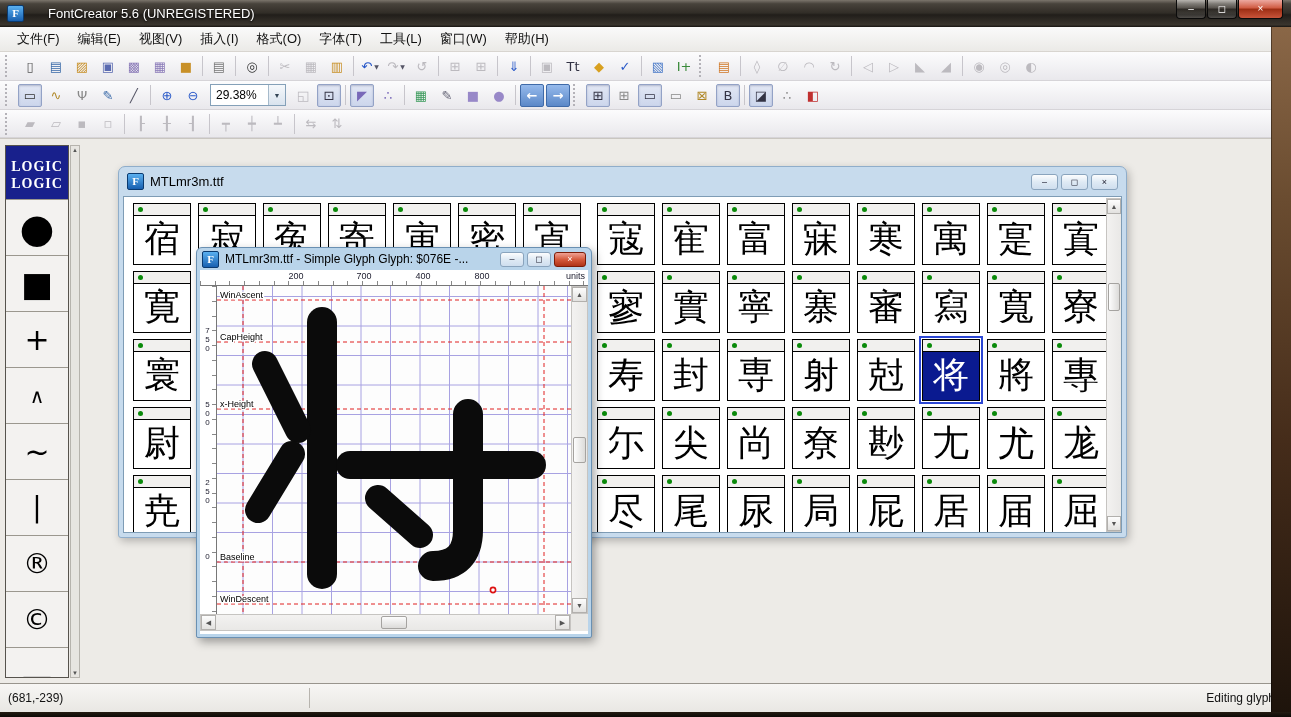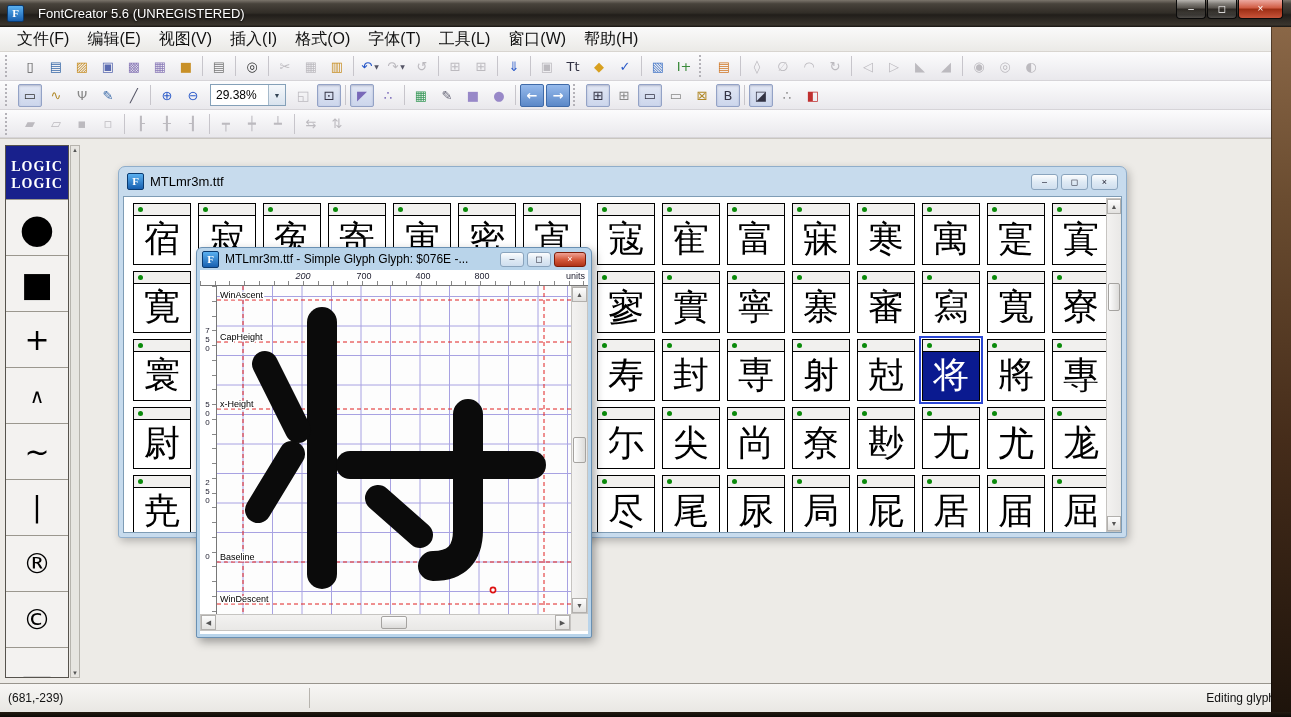--- a/index.html
+++ b/index.html
@@ -2,33 +2,33 @@
 <html><head>
 <meta charset="utf-8">
 <style>
   html,body{margin:0;padding:0;}
   body{width:1291px;height:717px;position:relative;overflow:hidden;background:#14100c;
        font-family:"Liberation Sans",sans-serif;-webkit-font-smoothing:antialiased;}
   
   #titlebar{position:absolute;left:0;top:0;width:1291px;height:27px;
     background:linear-gradient(180deg,#7b756c 0%,#48433c 14%,#312d27 48%,#211e1a 55%,#3a352e 92%,#171411 100%);
     display:flex;align-items:center;}
-  #apptitle{color:#fff;font-size:13px;margin-left:14px;text-shadow:0 1px 2px #000;}
+  #apptitle{color:#fff;font-size:13px;margin-left:24px;text-shadow:0 1px 2px #000;}
   .ficon{width:15px;height:15px;background:linear-gradient(#5ab0f0,#1860b0);border:1px solid #0a3a70;
     border-radius:2px;color:#fff;font:bold 11px/14px "Liberation Serif",serif;text-align:center;flex:0 0 auto;}
   #titlebar .ficon{margin-left:7px;}
   #capbtns{position:absolute;right:8px;top:0;display:flex;}
   .capbtn{width:30px;height:19px;border:1px solid #0a0a0a;border-top:none;border-radius:0 0 4px 4px;
     background:linear-gradient(rgba(255,255,255,.45),rgba(255,255,255,.12) 45%,rgba(0,0,0,.25) 50%,rgba(255,255,255,.18));
     color:#fff;font-size:10px;line-height:17px;text-align:center;margin-left:1px;box-sizing:border-box;}
   .capbtn.close{width:45px;background:linear-gradient(#eda9a0,#cf5a41 45%,#9c2d13 50%,#c8543a);}
   
   #menubar{position:absolute;left:0;top:27px;width:1291px;height:25px;box-sizing:border-box;
     background:linear-gradient(#fafafa,#ebeae7);border-bottom:1px solid #d8d5d0;display:flex;align-items:center;padding-left:8px;}
-  .mitem{font-size:16px;color:#111;padding:3px 9px;}
+  .mitem{font-size:13px;color:#111;padding:3px 9px;}
   .tbar{position:absolute;left:0;width:1291px;box-sizing:border-box;display:flex;align-items:center;
     background:linear-gradient(#fcfcfd,#e9e8ec);border-bottom:1px solid #d6d4d8;padding-left:3px;}
   #tb1{top:52px;height:29px;} #tb2{top:81px;height:29px;} #tb3{top:110px;height:28px;}
   .tbtn{width:24px;height:23px;display:flex;align-items:center;justify-content:center;border:1px solid transparent;
     border-radius:2px;margin:0 1px;background:transparent;padding:0;font-family:"DejaVu Sans",sans-serif;}
   .tbtn .ic{font-size:13px;line-height:1;}
   .tbtn.pressed{border-color:#93a2c6;background:linear-gradient(#e2e7f4,#ccd6ec);box-shadow:inset 0 1px 2px rgba(40,50,90,.25);}
   .tbtn.disabled .ic{color:#bcbabf !important;}
   .tbtn.arrowbtn{background:linear-gradient(#96baec,#5b88c8);border:1px solid #3f6aa8;}
   .tbtn.arrowbtn .ic{color:#fff;font-weight:bold;}
@@ -759,21 +759,21 @@
       <span class="wtitle">MTLmr3m.ttf - Simple Glyph Glyph: $076E -...</span>
       <div class="wbtns">
         <div class="wbtn"><span>–</span></div>
         <div class="wbtn"><span>◻</span></div>
         <div class="wbtn red"><span>×</span></div>
       </div>
     </div>
     <div id="winBcontent">
       <div id="topruler">
         <span id="units">units</span>
-      <span class="rnum" style="left: 91px; font-style: italic;">200</span>
+      <span class="rnum" style="left: 84px;">200</span>
           <span class="rnum" style="left: 152px;">700</span>
           <span class="rnum" style="left: 211px;">400</span>
           <span class="rnum" style="left: 270px;">800</span>
         </div>
       <div id="leftruler">
           <div class="lnum" style="top: 40px;">7
 5
 0</div>
           <div class="lnum" style="top: 114px;">5
 0

